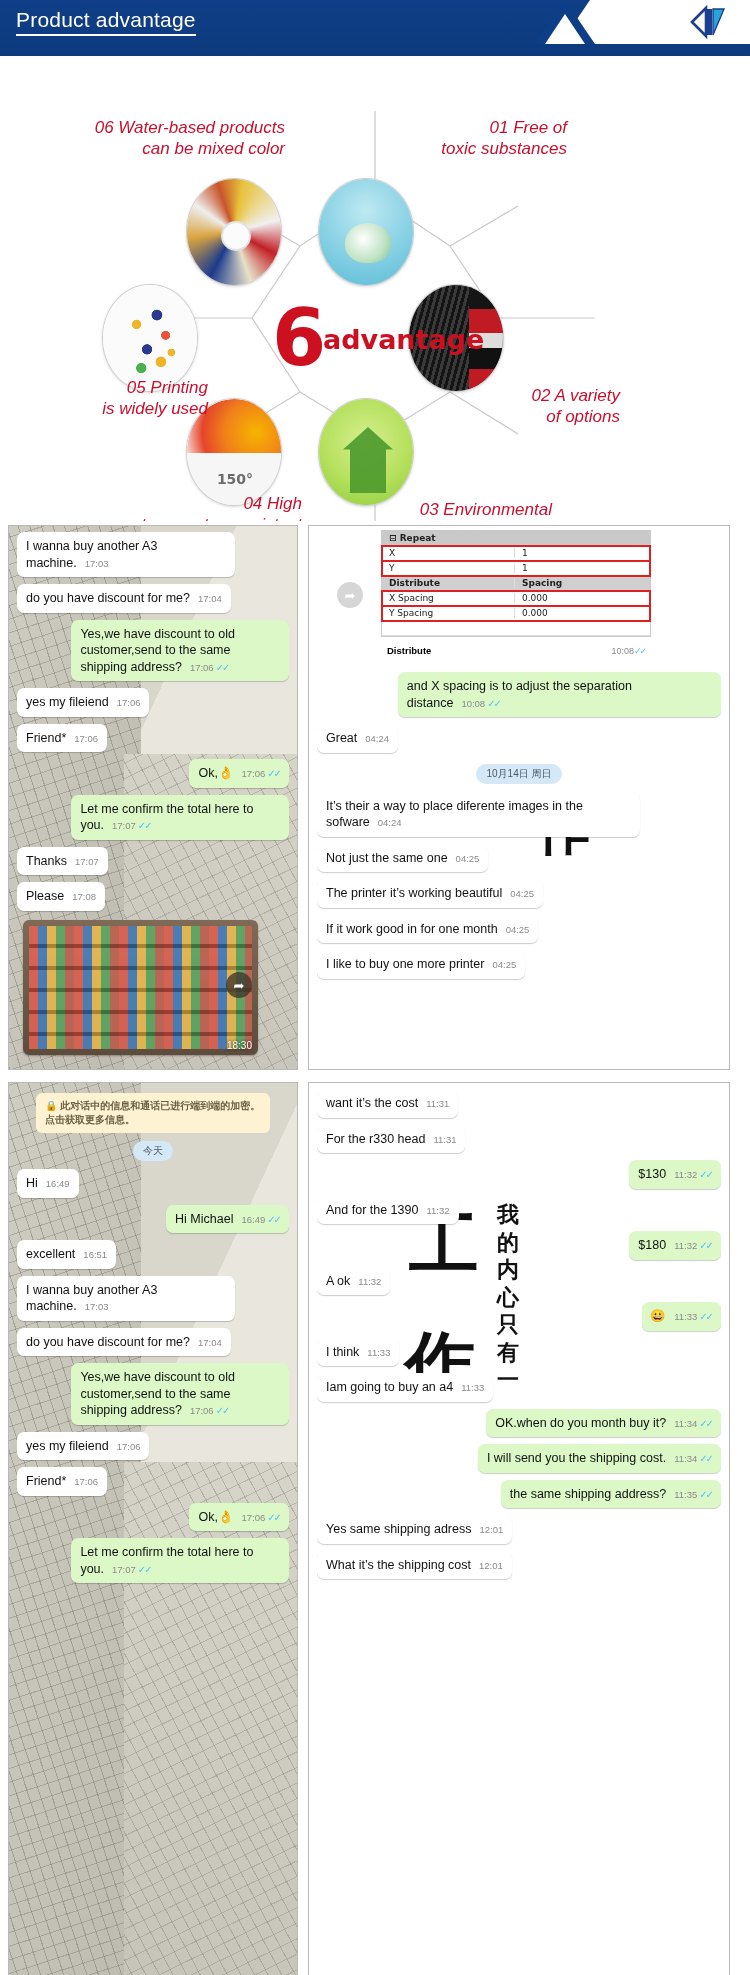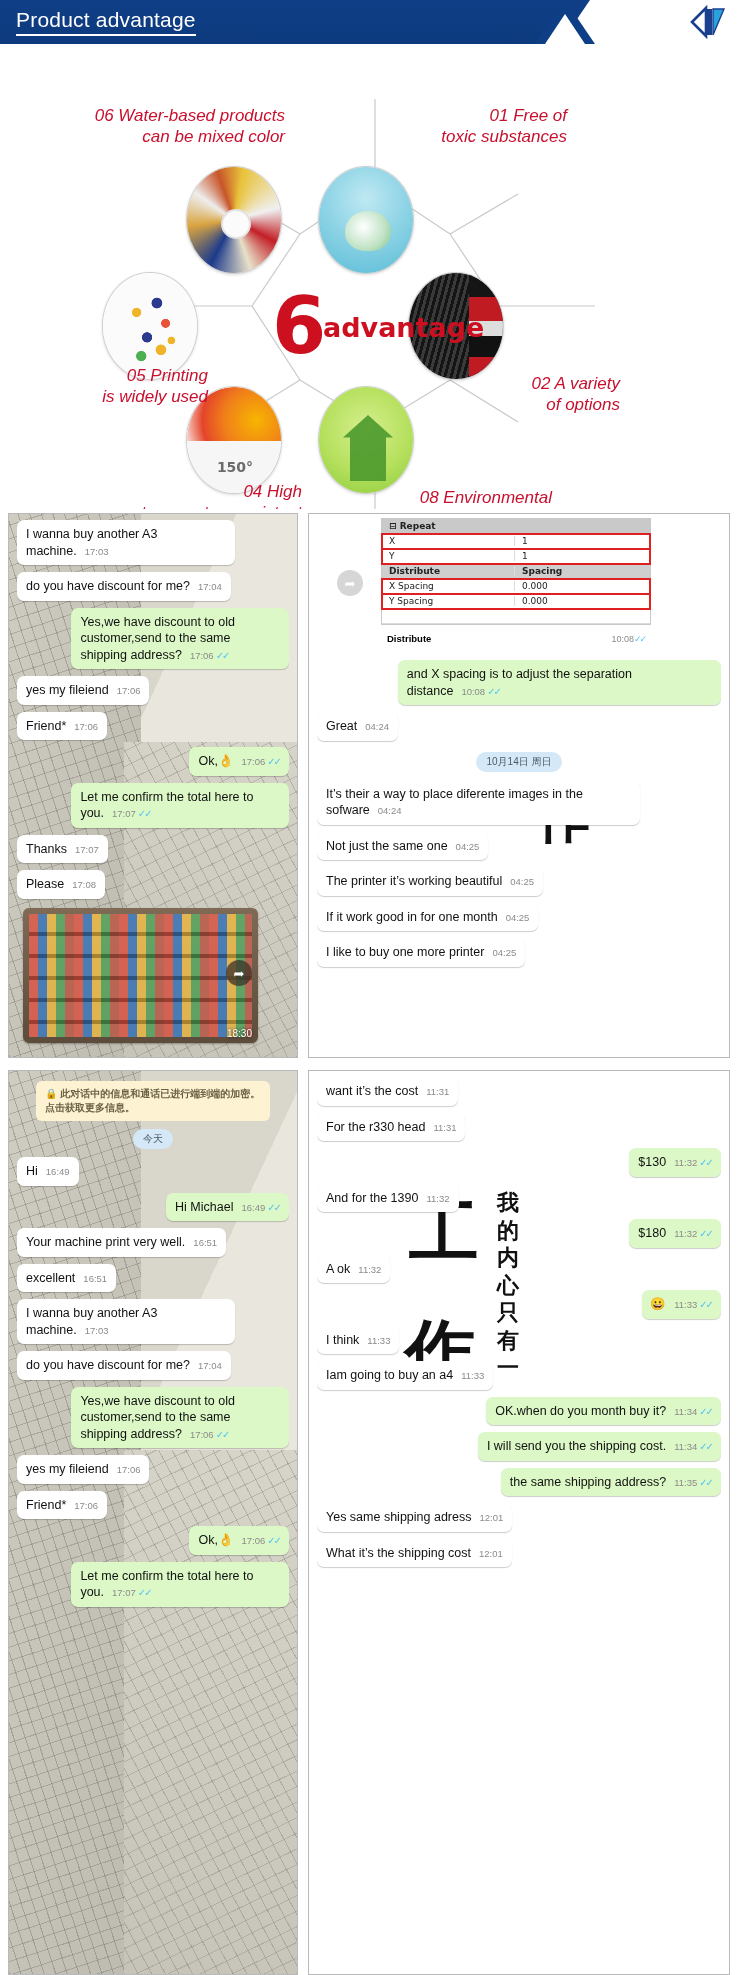--- a/index.html
+++ b/index.html
@@ -5,21 +5,21 @@
   * { box-sizing: border-box; margin: 0; padding: 0; }
   body {
     width: 750px;
     font-family: "Liberation Sans", sans-serif;
     background: #ffffff;
   }
 
   
   .header {
     position: relative;
-    height: 44px;
+    height: 56px;
     background: #0e3f86;
     background: linear-gradient(180deg,#103f87 0%, #0d3a7e 100%);
     overflow: hidden;
     padding-left: 26px;
   }
   .header-title {
     position: absolute;
     left: 16px;
     top: 8px;
     color: #ffffff;
@@ -346,21 +346,21 @@
   </div>
   <div class="adv-label" style="left:390px; top:330px;">
     <div>02 A variety</div>
     <div>of options</div>
   </div>
   <div class="adv-label" style="left:72px; top:438px;">
     <div>04 High</div>
     <div>temperature resistant</div>
   </div>
   <div class="adv-label" style="left:322px; top:444px;">
-    <div>08 Environmental</div>
+    <div>03 Environmental</div>
     <div>protection</div>
   </div>
 </div>
 
 <div class="chat-grid">
 
   <div class="row">
 
     <div class="panel left" style="height:545px;">
       <div class="wa-bg"></div>
@@ -478,23 +478,20 @@
       <div class="msgs" id="bl-msgs">
           <div class="notice">🔒 此对话中的信息和通话已进行端到端的加密。点击获取更多信息。</div>
           <div class="date-chip">今天</div>
           <div class="brow">
             <div class="bubble in"><span class="txt">Hi</span><span class="meta">16:49</span></div>
           </div>
           <div class="brow">
             <div class="bubble out"><span class="txt">Hi Michael</span><span class="meta">16:49<span class="tick">✓✓</span></span></div>
           </div>
           <div class="brow">
-            <div class="bubble in"><span class="txt">Your machine print very well.</span><span class="meta">16:51</span></div>
-          </div>
-          <div class="brow">
             <div class="bubble in"><span class="txt">excellent</span><span class="meta">16:51</span></div>
           </div>
           <div class="brow">
             <div class="bubble in"><span class="txt">I wanna buy another A3 machine.</span><span class="meta">17:03</span></div>
           </div>
           <div class="brow">
             <div class="bubble in"><span class="txt">do you have discount for me?</span><span class="meta">17:04</span></div>
           </div>
           <div class="brow">
             <div class="bubble out"><span class="txt">Yes,we have discount to old customer,send to the same shipping address?</span><span class="meta">17:06<span class="tick">✓✓</span></span></div>

